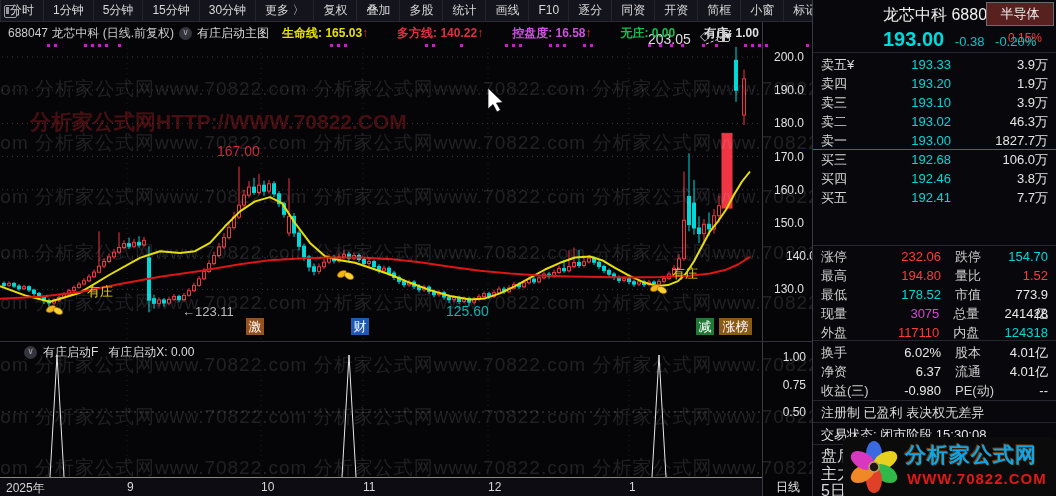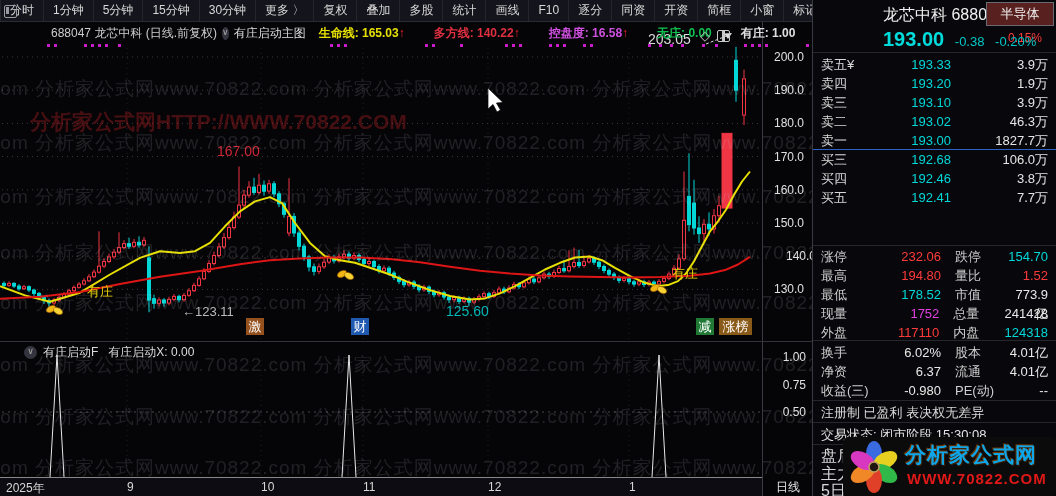--- a/index.html
+++ b/index.html
@@ -9,21 +9,21 @@
   
   #toolbar{position:absolute;left:0;top:0;width:812px;height:22px;background:#14141c;
            border-bottom:1px solid #2a2a32;display:flex;align-items:stretch;z-index:6;}
   .tb-item{font-size:12px;line-height:21px;padding:0 9px;color:#d8d8d8;border-right:1px solid #25252e;
            white-space:nowrap;cursor:default;}
   #win-toggle-icon{width:20px;border-right:1px solid #25252e;position:relative;}
   #win-toggle-icon:before{content:"";position:absolute;left:4px;top:5px;width:11px;height:11px;border:1px solid #9a9aa2;border-radius:2px;}
   #win-toggle-icon:after{content:"";position:absolute;left:6px;top:7px;width:3px;height:7px;background:#9a9aa2;}
   
   #symrow{position:absolute;left:0;top:22px;width:762px;height:23px;display:flex;align-items:center;
-          font-size:12px;z-index:6;white-space:nowrap;padding-left:43px;}
+          font-size:12px;z-index:6;white-space:nowrap;}
   #symrow .circ{display:inline-block;width:13px;height:13px;border-radius:50%;background:#34343e;color:#aaa;
                 text-align:center;line-height:11px;font-size:9px;margin:0 5px;}
   .chip{margin-left:13px;font-weight:bold;}
   .chip .arrow{color:#ff2222;font-weight:normal;}
   
   #chart-svg{position:absolute;left:0;top:0;z-index:3;}
   
   .axlab{position:absolute;font-size:12px;color:#e0e0e0;width:46px;text-align:right;z-index:5;}
   #main-border-right{position:absolute;left:762px;top:22px;width:1px;height:474px;background:#3a3a44;z-index:5;}
   #panel-border{position:absolute;left:812px;top:0;width:1px;height:496px;background:#3a3a44;z-index:8;}
@@ -682,21 +682,21 @@
 
         <div class="st-row">
           <span class="st-l">最低</span>
           <span class="st-v1" style="color: rgb(0, 216, 216);">178.52</span>
           <span class="st-l2">市值</span>
           <span class="st-v2" style="color: rgb(232, 232, 232);">773.9亿</span>
         </div>
 
         <div class="st-row">
           <span class="st-l">现量</span>
-          <span class="st-v1" style="color: rgb(224, 64, 224);">1752</span>
+          <span class="st-v1" style="color: rgb(224, 64, 224);">3075</span>
           <span class="st-l2">总量</span>
           <span class="st-v2" style="color: rgb(232, 232, 232);">241428</span>
         </div>
 
         <div class="st-row">
           <span class="st-l">外盘</span>
           <span class="st-v1" style="color: rgb(255, 58, 58);">117110</span>
           <span class="st-l2">内盘</span>
           <span class="st-v2" style="color: rgb(0, 216, 216);">124318</span>
         </div>

